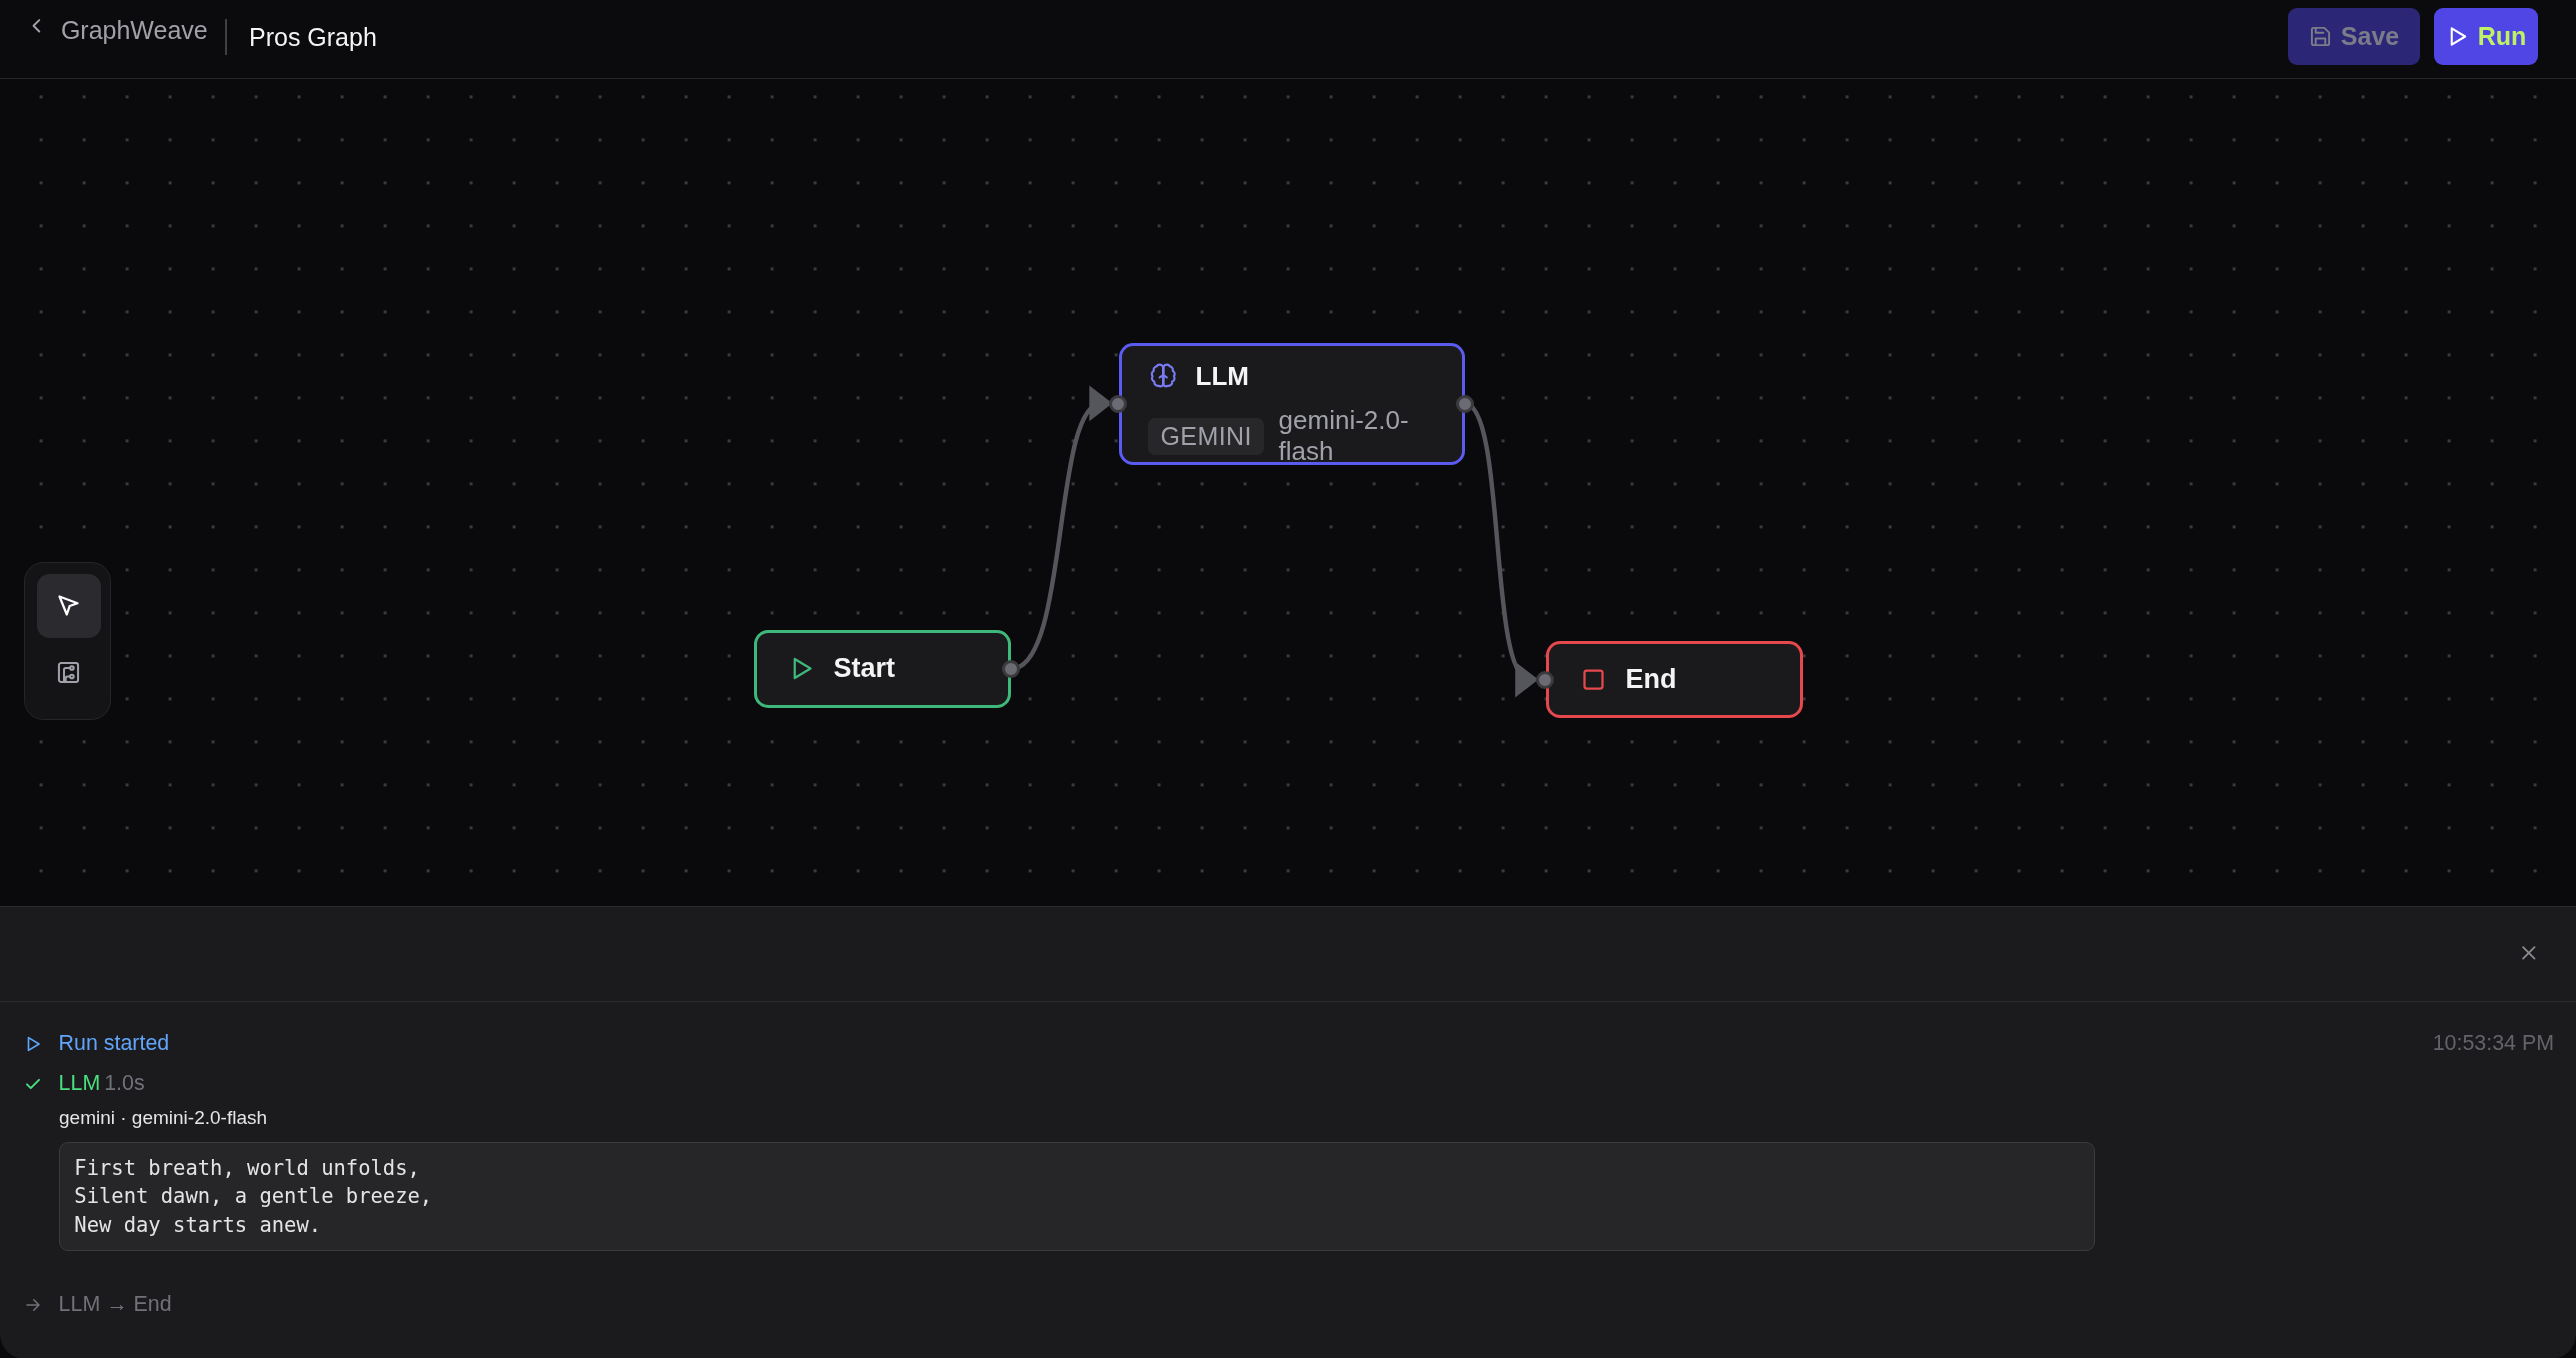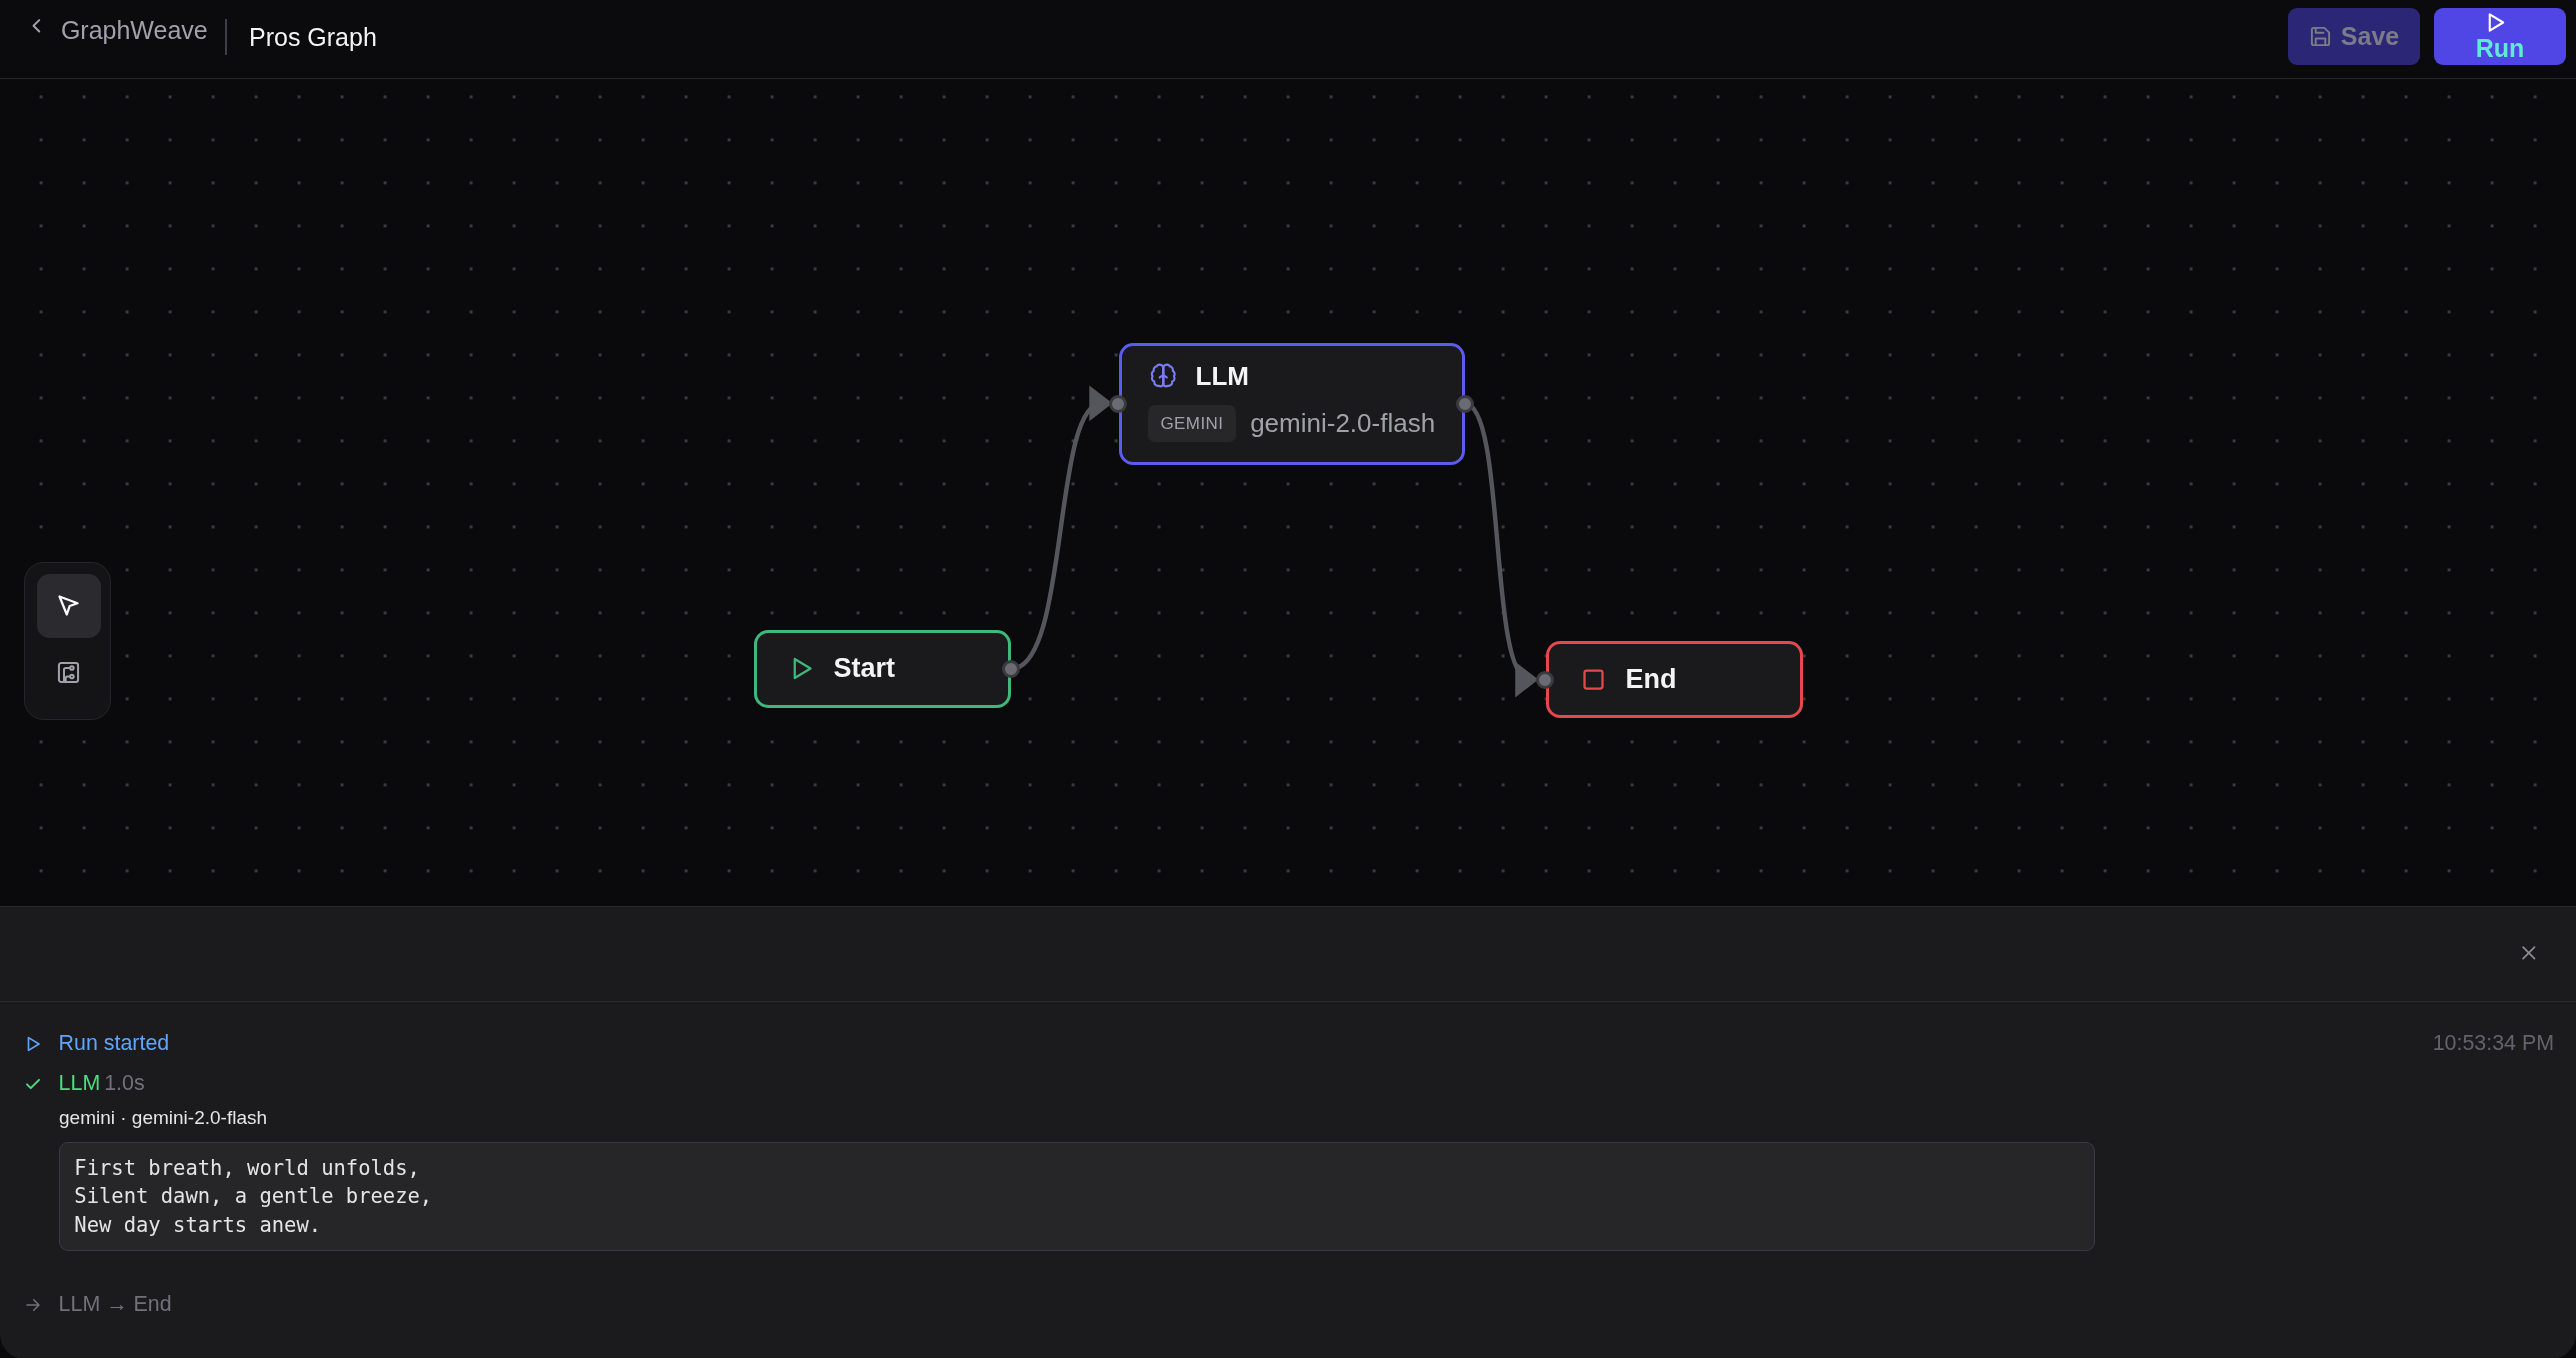--- a/index.html
+++ b/index.html
@@ -17,21 +17,21 @@
   .header-divider { position: absolute; left: 225px; top: 18.7px; width: 1.8px; height: 36px; background: #3f3f46; }
   .page-title { position: absolute; left: 249px; top: 0; height: 78px; line-height: 75px; font-size: 25px; color: #f4f4f5; }
 
   .btn {
     position: absolute; top: 8px; height: 57px; border-radius: 9px;
     display: flex; align-items: center; justify-content: center;
     font-size: 25px; font-weight: bold; cursor: pointer;
   }
   .btn svg { width: 23px; height: 23px; margin-right: 9px; }
   .save-btn { left: 2288px; width: 132px; background: #2c2677; color: #7b7b8a; }
-  .run-btn { left: 2434px; width: 132px; background: #4f46e5; color: #5eead4; flex-direction: column; }
+  .run-btn { left: 2434px; width: 104px; background: #4f46e5; color: #bef264; }
 
   .canvas {
     position: absolute; left: 0; top: 79px; width: 2576px; height: 826px;
     background-color: #0a0a0c;
     background-image: radial-gradient(circle, #3a3a40 1.4px, transparent 1.8px);
     background-size: 43px 43px;
     background-position: 19.6px -3.6px;
     overflow: hidden;
   }
   .edges { position: absolute; left: 0; top: 0; width: 2576px; height: 826px; pointer-events: none; }
@@ -48,21 +48,21 @@
   .node-start .node-row { position: absolute; left: 30px; top: 0; height: 70px; }
   .node-end .node-row { position: absolute; left: 30px; top: 0; height: 70px; }
   .node-llm .node-row { position: absolute; left: 27px; top: 12.5px; height: 36px; }
   .node-icon { width: 28.5px; height: 28.5px; margin-right: 18px; display: flex; align-items: center; justify-content: center; }
   .node-label { font-size: 27px; font-weight: bold; color: #f4f4f5; }
   .node-llm .node-label { font-size: 26px; }
 
   .node-meta { position: absolute; left: 26px; top: 59px; display: flex; align-items: center; }
   .provider-badge {
     background: #27272a; color: #a1a1aa; border-radius: 7.1px;
-    font-size: 17px; padding: 0 12.5px; height: 37px; line-height: 37px; letter-spacing: 0.4px;
+    font-size: 25px; padding: 0 12.5px; height: 37px; line-height: 37px; letter-spacing: 0.4px;
   }
   .model-name { font-size: 26px; color: #a1a1aa; margin-left: 14.3px; }
 
   .handle {
     position: absolute; width: 18px; height: 18px; border-radius: 50%;
     background: #6b6b73; border: 3.6px solid #3a3a3f; cursor: crosshair;
   }
 
   .toolbar {
     position: absolute; left: 24px; top: 562px; width: 87px; height: 158px;

